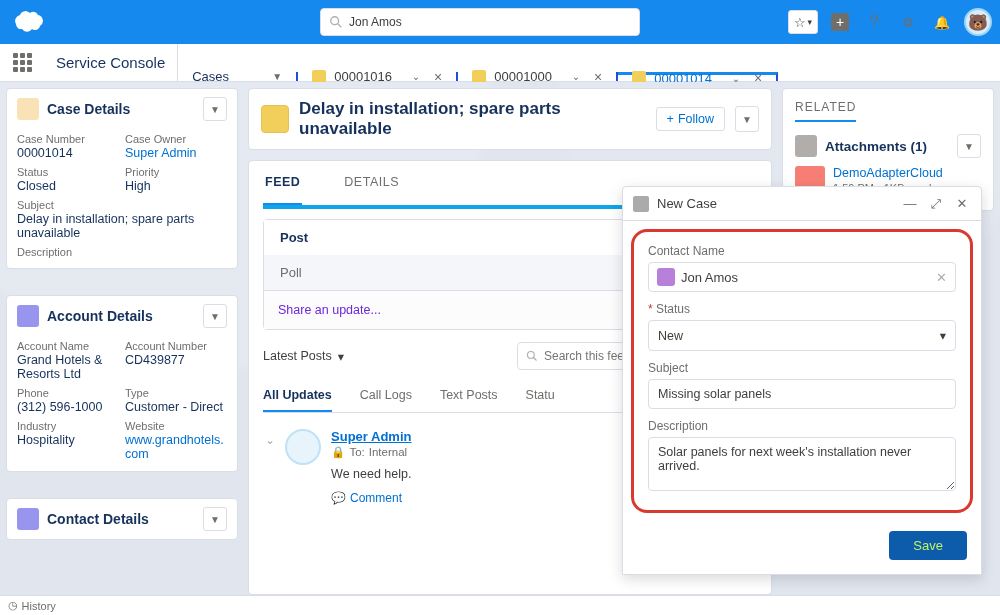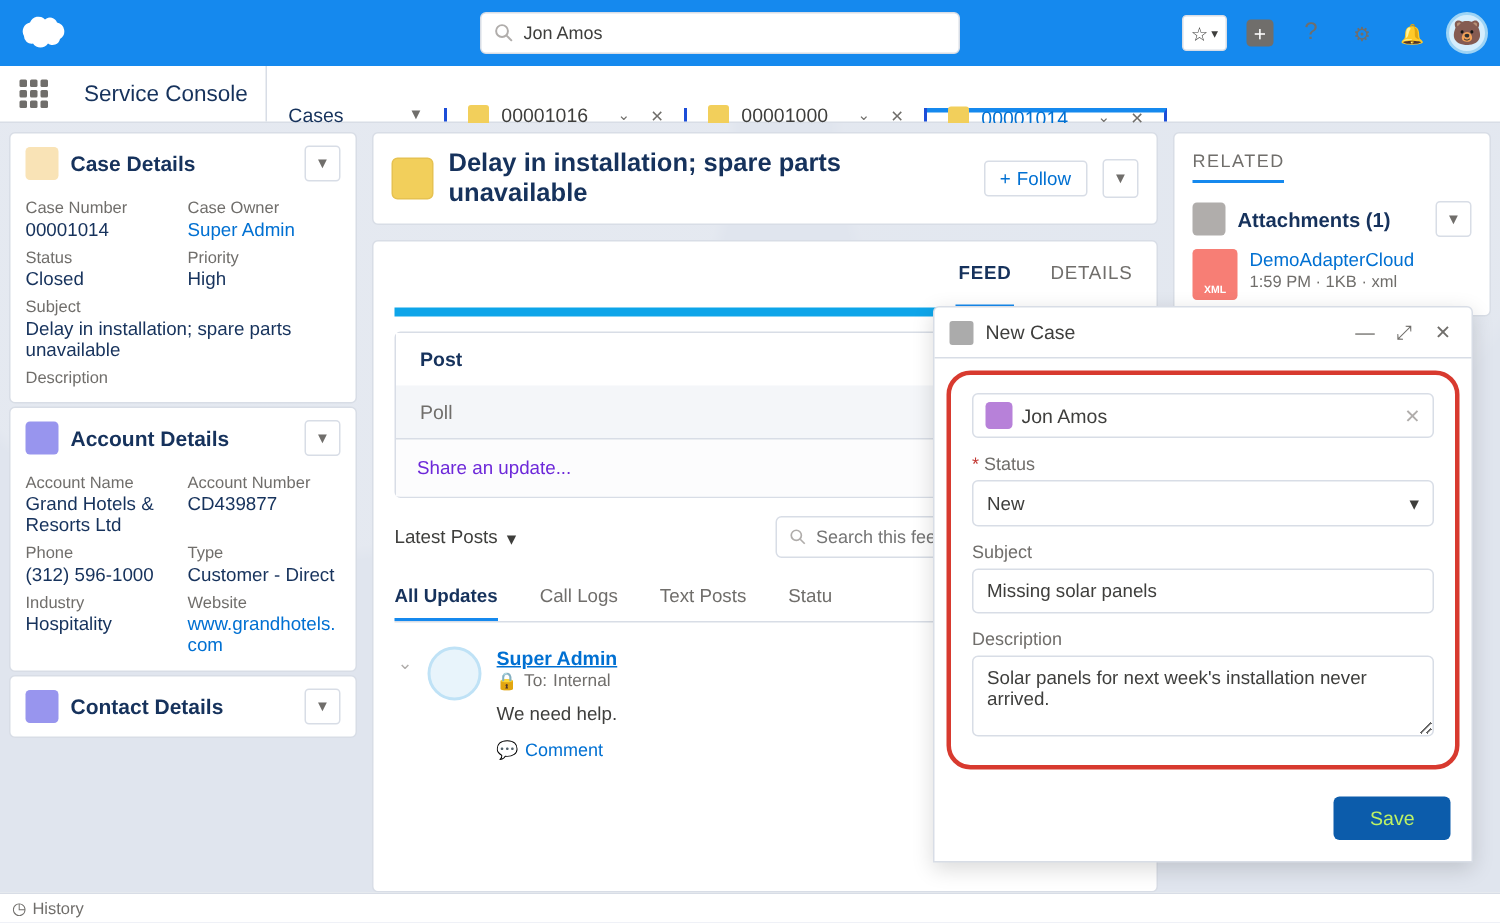--- a/index.html
+++ b/index.html
@@ -27,21 +27,21 @@
 .main-tab.active-blue { border-top: 3px solid #1589ee; }
 .tab-case-icon { width: 14px; height: 14px; background: #f2cf5b; border-radius: 2px; }
 .tab-x { font-size: 14px; color: #706e6b; margin-left: 6px; }
 .tab-chev { font-size: 10px; color: #706e6b; }
 
 
 .content { position: absolute; top: 82px; left: 0; right: 0; bottom: 20px; display: flex; gap: 10px; padding: 6px 6px 0 6px; background: #e0e5ee; }
 .wave-bg { background-image: radial-gradient(circle at 20% 0, rgba(255,255,255,0.15) 0 30%, transparent 31%), radial-gradient(circle at 80% 0, rgba(255,255,255,0.1) 0 25%, transparent 26%); }
 
 
-.left-col { width: 232px; display: flex; flex-direction: column; gap: 2px; }
+.left-col { width: 232px; display: flex; flex-direction: column; gap: 26px; }
 .card { background: #fff; border: 1px solid #d8dde6; border-radius: 4px; }
 .card-head { display: flex; align-items: center; padding: 8px 10px; gap: 8px; border-bottom: 0; }
 .card-head .cic { width: 22px; height: 22px; border-radius: 3px; display: flex; align-items: center; justify-content: center; }
 .cic.yellow { background: #f9e3b6; }
 .cic.purple { background: #9895ee; }
 .card-head .ttl { font-weight: 700; color: #16325c; flex: 1; font-size: 14px; }
 .card-menu { width: 24px; height: 24px; border: 1px solid #d8dde6; border-radius: 3px; display: flex; align-items: center; justify-content: center; font-size: 10px; color: #706e6b; cursor: pointer; }
 .card-body { padding: 4px 10px 10px; display: grid; grid-template-columns: 1fr 1fr; column-gap: 6px; row-gap: 6px; }
 .fld { }
 .fld-lbl { font-size: 11px; color: #706e6b; }
@@ -51,21 +51,21 @@
 
 
 .center-col { flex: 1; display: flex; flex-direction: column; gap: 10px; min-width: 0; }
 .page-header { background: #fff; border: 1px solid #d8dde6; border-radius: 4px; padding: 10px 12px; display: flex; align-items: center; gap: 10px; }
 .ph-icon { width: 28px; height: 28px; background: #f2cf5b; border-radius: 4px; border: 1px solid #e6c251; }
 .ph-title { font-size: 17px; font-weight: 700; color: #16325c; flex: 1; }
 .follow-btn { border: 1px solid #d8dde6; border-radius: 3px; padding: 4px 10px; background: #fff; color: #0070d2; font-size: 12.5px; display: flex; align-items: center; gap: 4px; cursor: pointer; }
 .follow-drop { width: 24px; border: 1px solid #d8dde6; border-radius: 3px; background: #fff; height: 26px; display: flex; align-items: center; justify-content: center; font-size: 10px; color: #706e6b; cursor: pointer; }
 
 .feed-card { background: #fff; border: 1px solid #d8dde6; border-radius: 4px; flex: 1; padding: 0 14px 10px; overflow: hidden; }
-.feed-tabs { display: flex; gap: 22px; border-bottom: 6px solid #0ea5e9; margin-bottom: 10px; justify-content: flex-end; }
+.feed-tabs { display: flex; gap: 40px; border-bottom: 4px solid #0ea5e9; margin-bottom: 10px; }
 .feed-tab { padding: 14px 2px; font-size: 12.5px; color: #706e6b; cursor: pointer; letter-spacing: .5px; }
 .feed-tab.active { color: #16325c; font-weight: 700; border-bottom: 2px solid #1589ee; }
 
 .composer { border: 1px solid #d8dde6; border-radius: 4px; margin-bottom: 12px; }
 .composer-tabs { display: flex; flex-direction: column; }
 .composer-tab { padding: 10px 16px; font-size: 13px; cursor: pointer; color: #706e6b; background: #f4f6f9; border-right: 1px solid #d8dde6; }
 .composer-tab.active { background: #fff; color: #16325c; font-weight: 600; }
 .composer-input { border-top: 1px solid #d8dde6; padding: 12px 14px; color: #6d28d9; font-size: 12.5px; background: #fcfcfd; }
 
 .feed-toolbar { display: flex; align-items: center; margin-bottom: 10px; }
@@ -380,20 +380,21 @@
 <div class="docked">
   <div class="dock-head">
     <div class="dic"></div>
     <div class="dt">New Case</div>
     <div class="wc"><span>—</span></div>
     <div class="wc"><span>⤢</span></div>
     <div class="wc"><span>✕</span></div>
   </div>
   <div class="dock-body">
     <div class="df">
+      <span class="df-lbl">Contact Name</span>
       <div class="pill">
         <div class="pill-ic"></div>
         <span>Jon Amos</span>
         <span class="pill-x">✕</span>
       </div>
     </div>
     <div class="df">
       <span class="df-lbl"><span class="req">*</span> <span>Status</span></span>
       <div class="df-sel">
         <span>New</span>

